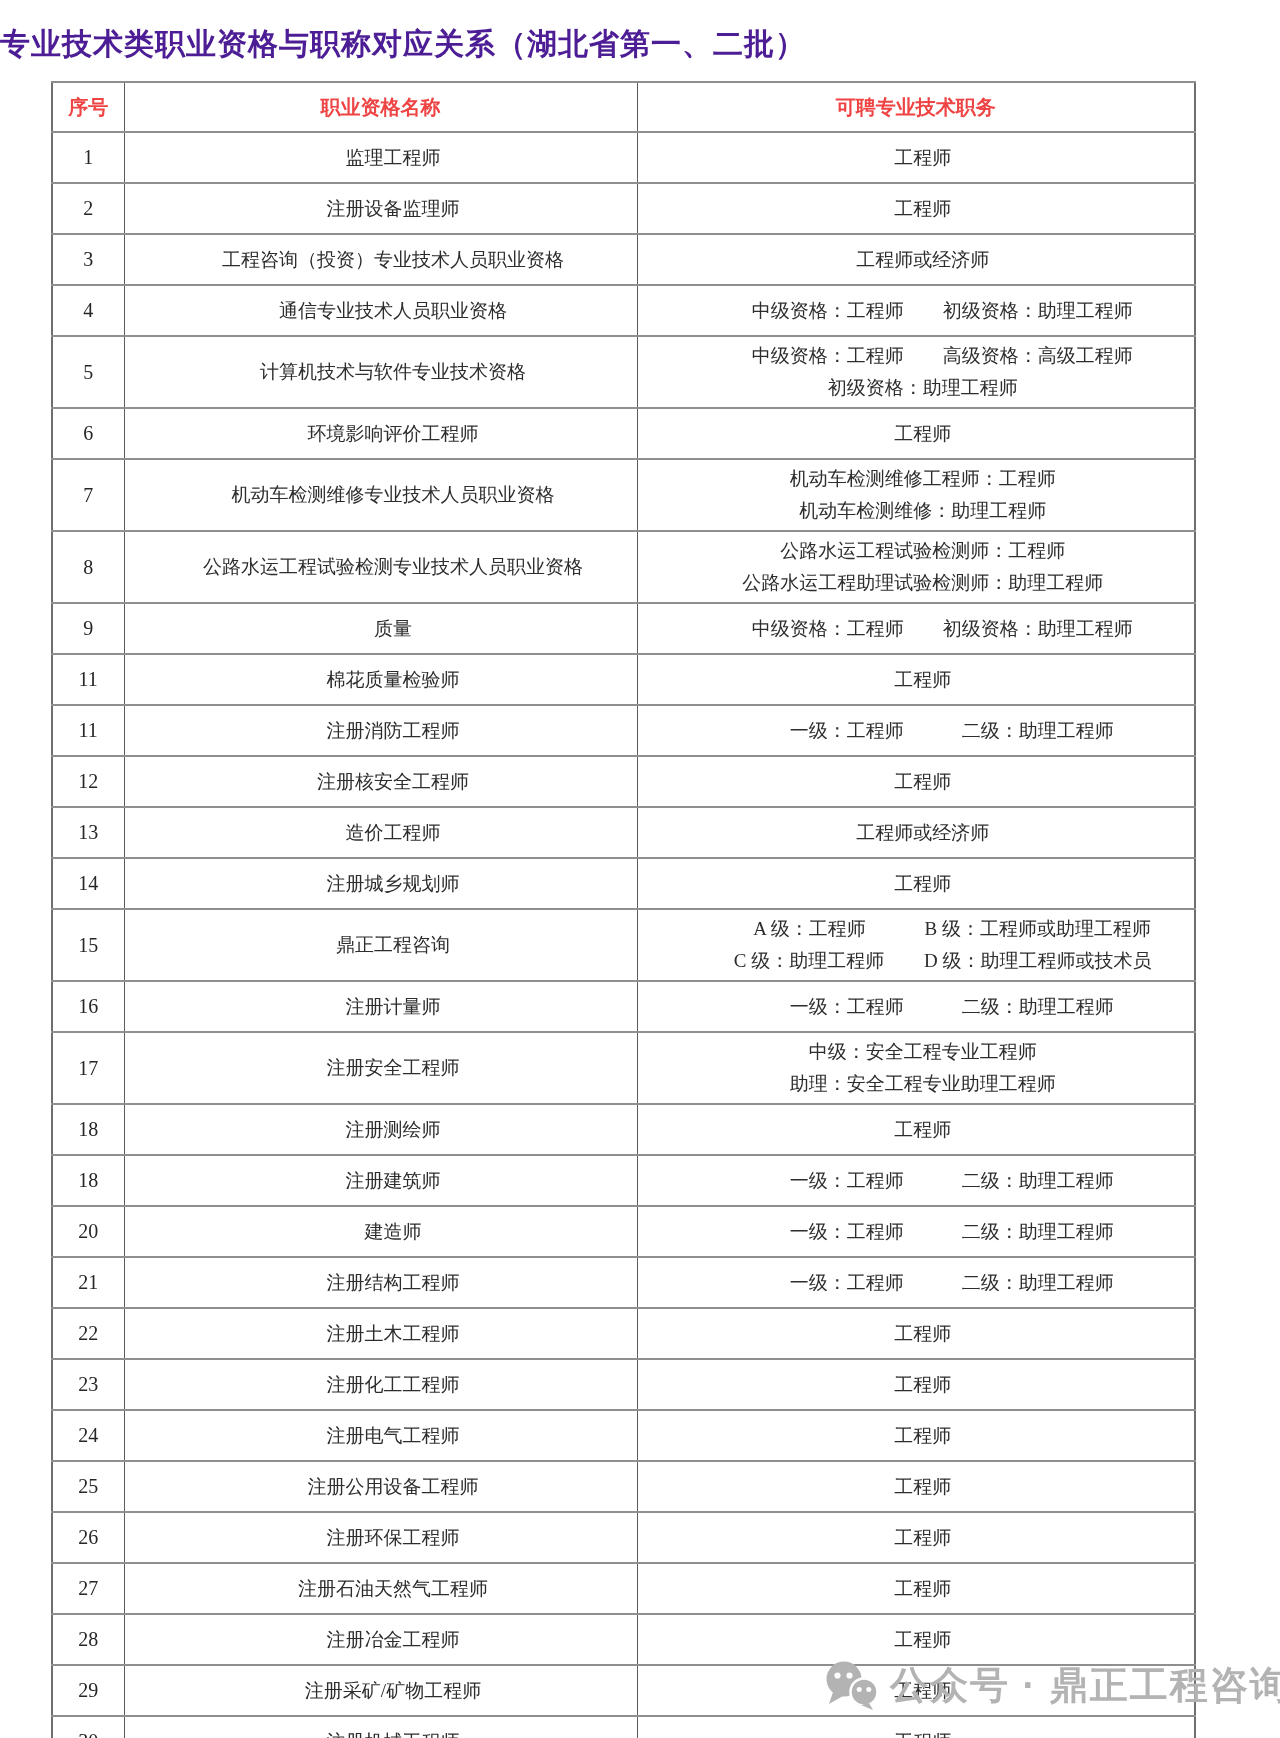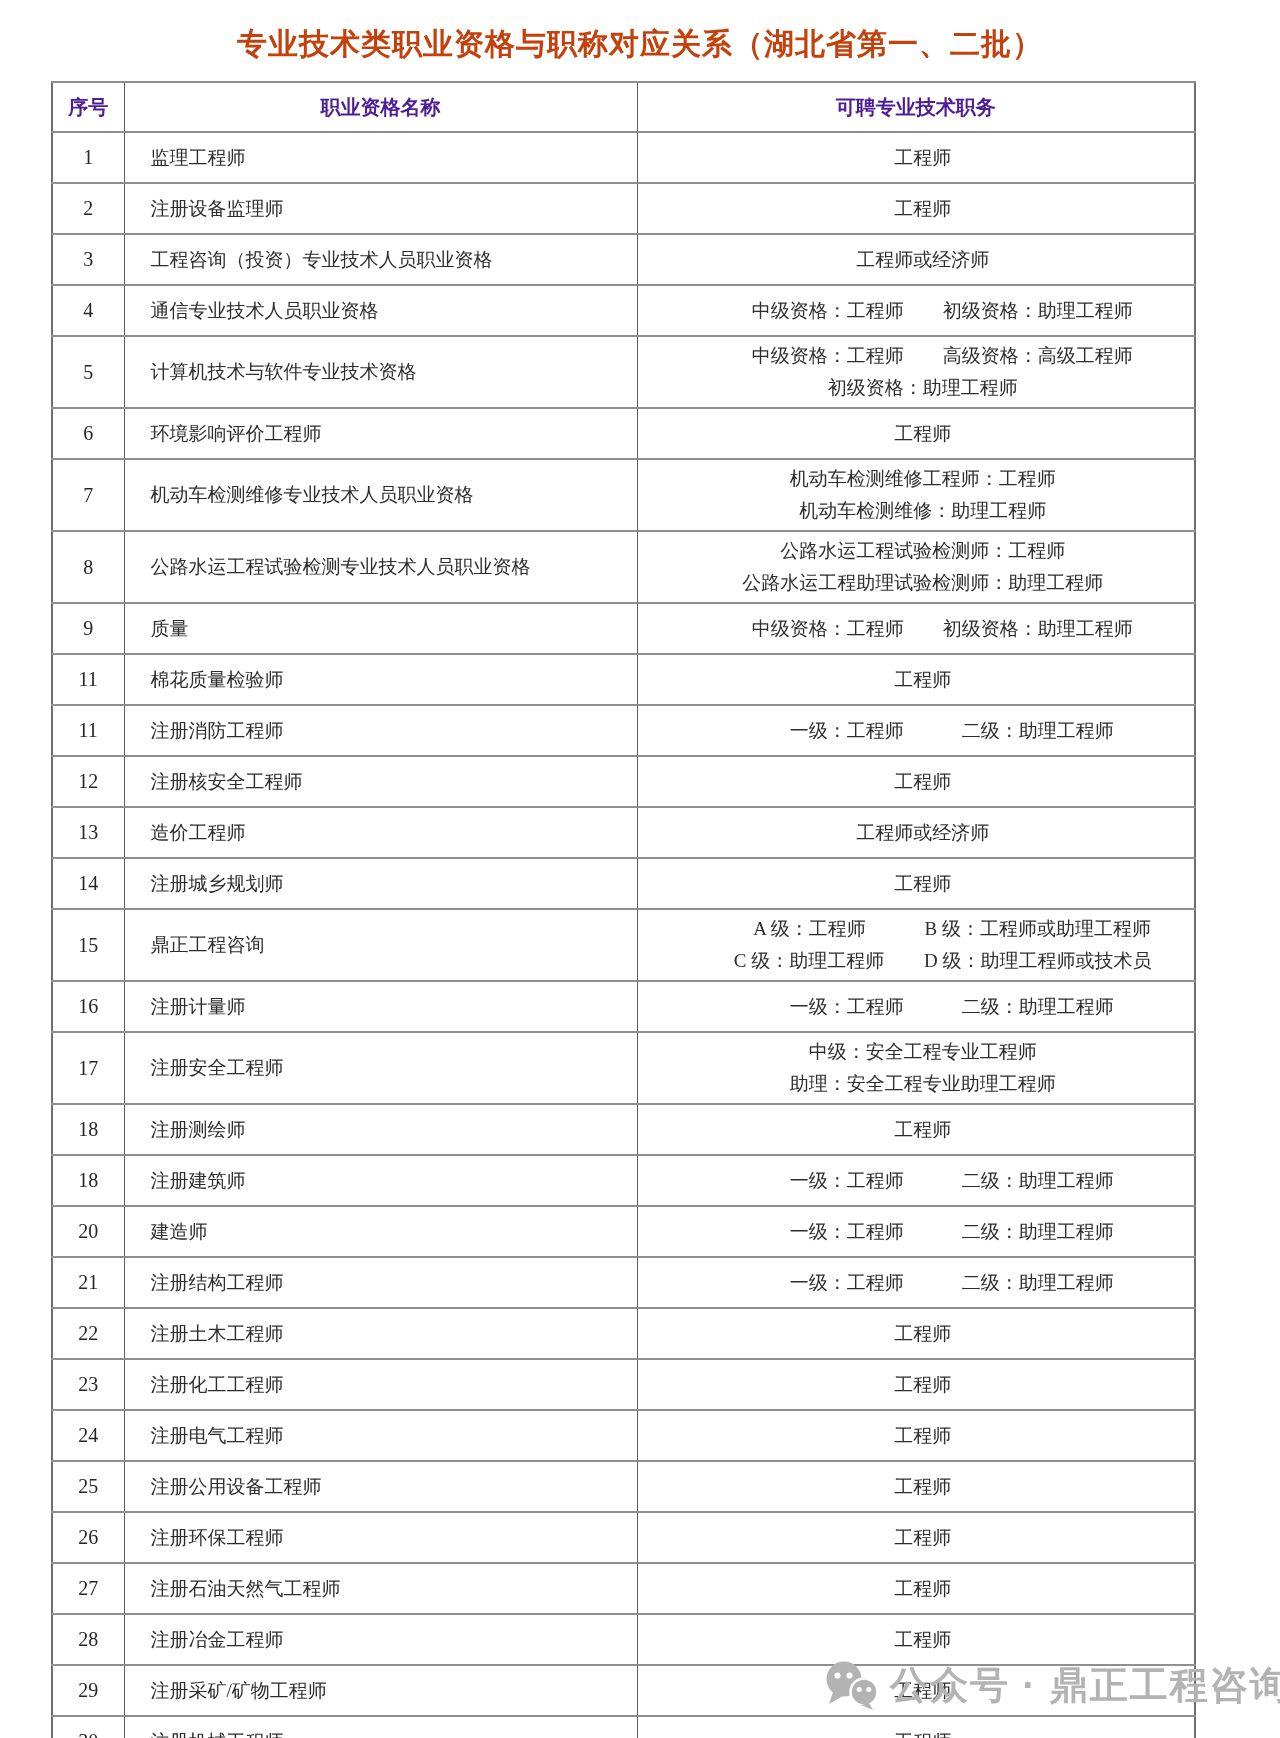--- a/index.html
+++ b/index.html
@@ -14,25 +14,25 @@
     background: #ffffff;
     overflow: hidden;
     font-family: "Liberation Serif", "DejaVu Serif", serif;
   }
   .doc-title {
     position: absolute;
     top: 26px;
     left: 0;
     width: 100%;
     margin: 0;
-    text-align: center;
+    text-align: left;
     font-size: 30px;
     line-height: 36px;
     font-weight: bold;
-    color: #c2410c;
+    color: #4c1d95;
     letter-spacing: 1px;
   }
   table.qual-table {
     position: absolute;
     top: 81px;
     left: 51px;
     width: 1143px;
     border-collapse: collapse;
     table-layout: fixed;
     background: #ffffff;
@@ -50,33 +50,33 @@
     font-size: 19px;
     vertical-align: middle;
     overflow: hidden;
     white-space: nowrap;
   }
   .qual-table { border: 2px solid #6f6f6f; }
   .qual-table th {
     height: 46px;
     font-size: 20px;
     font-weight: bold;
-    color: #4c1d95;
+    color: #ef4444;
     text-align: center;
   }
   tr.h-single td { height: 47px; }
   tr.h-double td { height: 68px; }
   td.cell-no {
     text-align: center;
     font-size: 20px;
     color: #262626;
   }
   td.cell-name {
     padding-left: 26px;
-    text-align: left;
+    text-align: center;
   }
   td.cell-val {
     padding-left: 15px;
     text-align: center;
   }
   .vline { line-height: 32px; }
   .seg-first {
     display: inline-block;
     min-width: 230px;
   }

